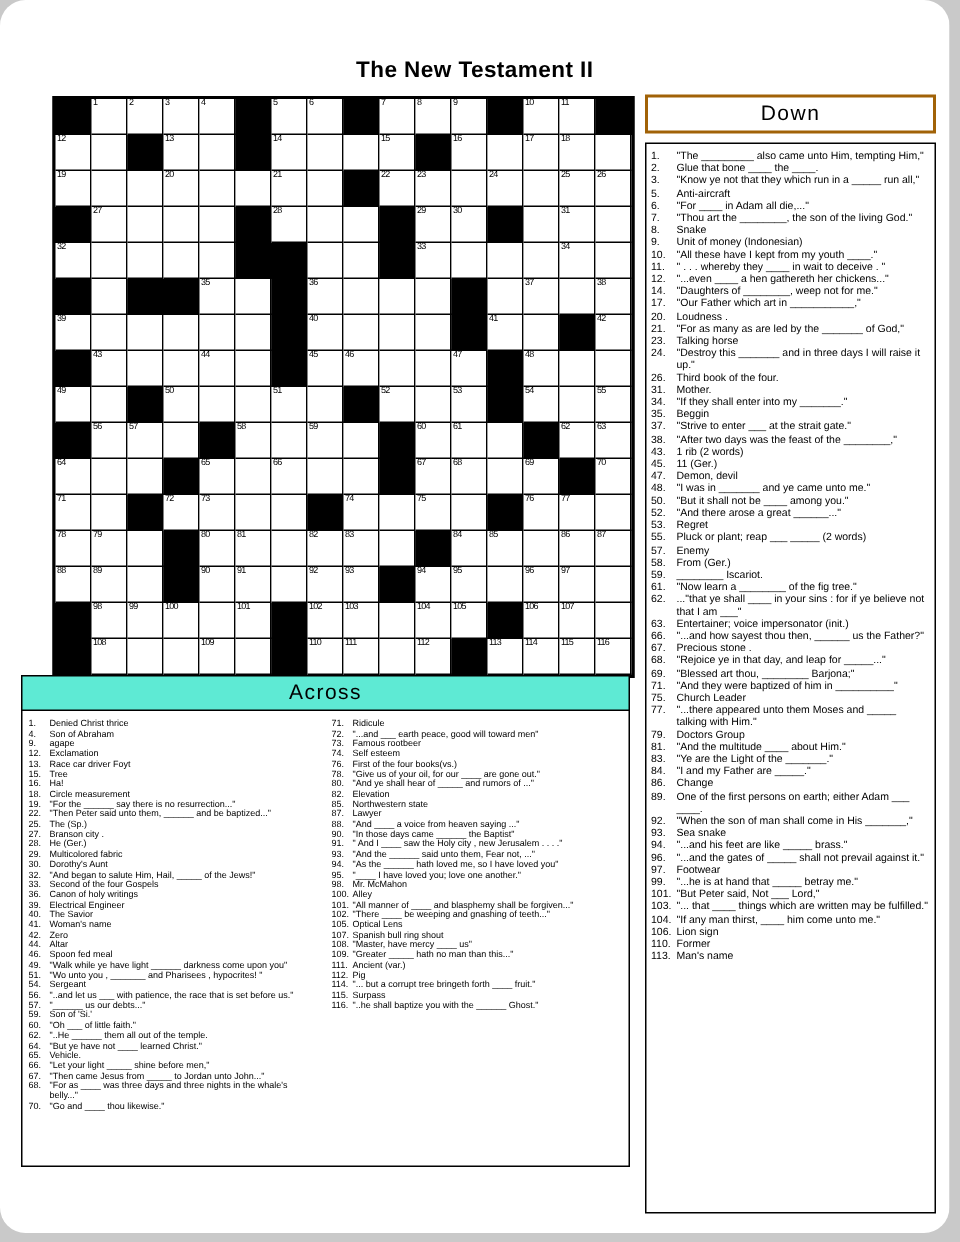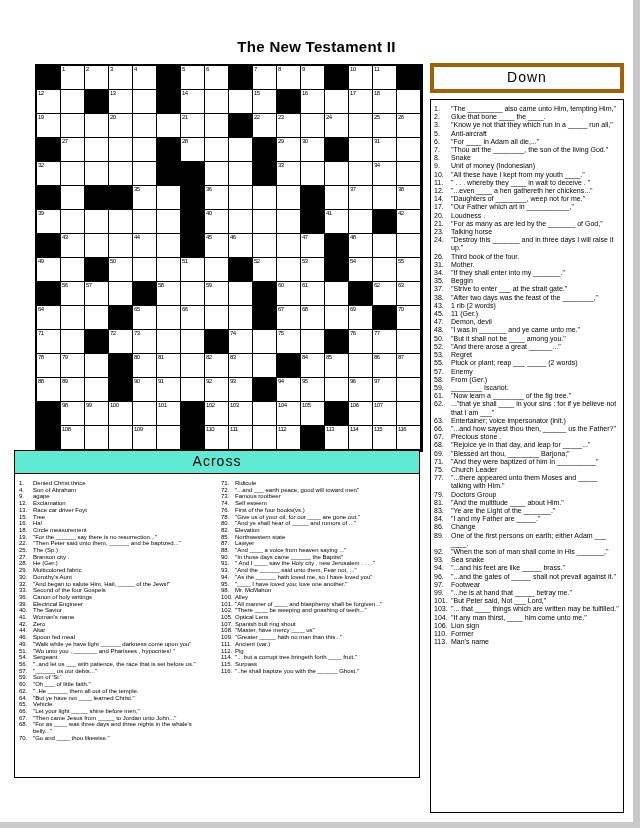--- a/index.html
+++ b/index.html
@@ -1,38 +1,38 @@
 <!DOCTYPE html>
 <html><head>
 <meta charset="utf-8">
 <style>
   html,body{margin:0;padding:0;}
   body{
     width:640px;height:828px;position:relative;background:#c9c9c9;
     font-family:"Liberation Sans",sans-serif;color:#000;
     -webkit-font-smoothing:antialiased;
   }
-  .page{position:absolute;left:0;top:0;width:633px;height:822px;background:#ffffff;}
+  .page{position:absolute;left:0;top:0;width:633px;height:822px;background:#ffffff;border-radius:17px;}
   .title{
     position:absolute;left:0;top:38px;width:633px;text-align:center;
     font-size:15px;font-weight:bold;letter-spacing:.3px;
   }
   
   .grid{
     position:absolute;left:35px;top:64px;
     display:grid;grid-template-columns:repeat(16,24px);grid-auto-rows:24px;
     border:2px solid #000;background:#000;grid-gap:0;
   }
   .cell{position:relative;background:#fff;border-right:1px solid #000;border-bottom:1px solid #000;}
   .cell.black{background:#000;}
   .cell .n{position:absolute;top:0;left:1px;font-size:6px;line-height:7px;letter-spacing:-.5px;}
   
   .down-panel{position:absolute;left:430px;top:63px;width:194px;}
   .panel-header{
-    border:4px solid #a16207;text-align:center;font-size:14px;font-weight:normal;
+    border:2px solid #a16207;text-align:center;font-size:14px;font-weight:normal;
     padding:2px 0 4px;letter-spacing:1px;background:#fff;
   }
   .down-body{
     border:1px solid #000;margin-top:6px;height:714px;box-sizing:border-box;
     padding:5px 2px 4px 3px;overflow:hidden;background:#fff;
   }
   .down-body .clue{font-size:7px;line-height:8.2px;}
   .down-body .cn{width:17px;}
   
   .across-header{

